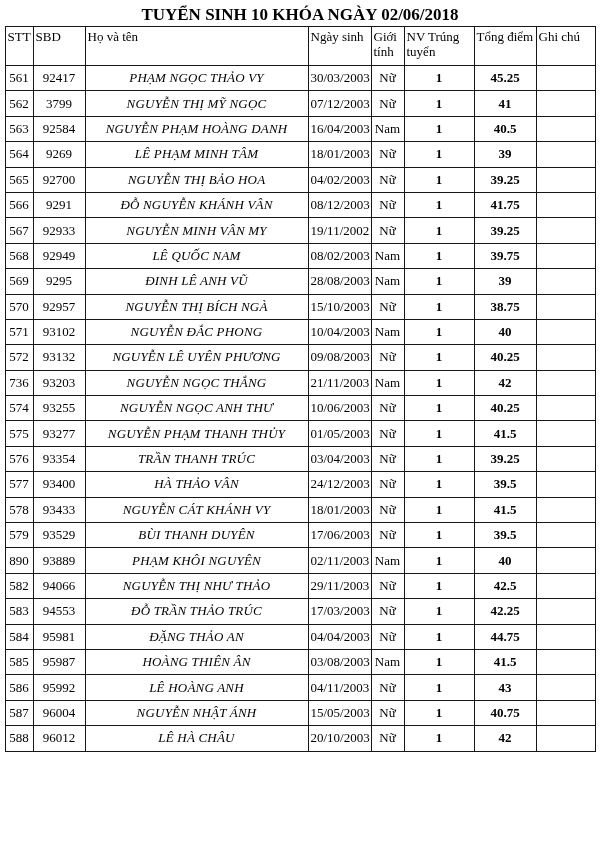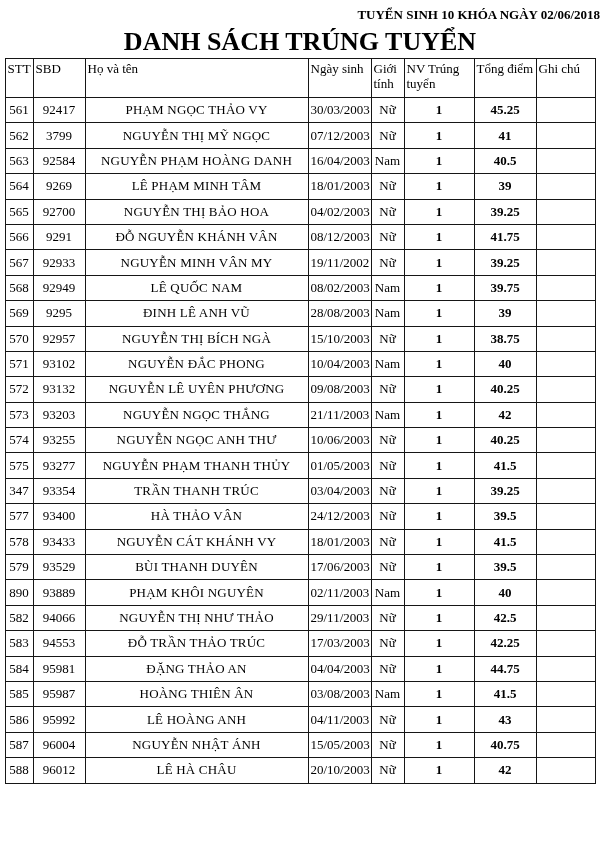--- a/index.html
+++ b/index.html
@@ -10,23 +10,23 @@
     font-family: "Liberation Serif", serif;
   }
   .page {
     width: 600px;
     height: 856px;
     box-sizing: border-box;
     padding-top: 4px;
     overflow: hidden;
   }
   .title-1 {
-    text-align: right;
+    text-align: center;
     font-weight: bold;
-    font-size: 13px;
+    font-size: 17px;
     line-height: 22px;
     margin: 0;
   }
   .title-2 {
     text-align: center;
     font-weight: bold;
     font-size: 26px;
     line-height: 32px;
     margin: 0;
   }
@@ -60,39 +60,39 @@
     padding-top: 2px;
   }
   table.results td {
     height: 24.4px;
     text-align: center;
   }
   td.cell-name {
     text-align: left;
     padding-left: 3px;
     letter-spacing: 0.2px;
+    font-style: italic;
   }
   td.cell-nv, td.cell-score {
     font-weight: bold;
   }
   col.c-stt   { width: 28px; }
   col.c-sbd   { width: 52px; }
   col.c-name  { width: 223px; }
   col.c-dob   { width: 63px; }
   col.c-sex   { width: 33px; }
   col.c-nv    { width: 70px; }
   col.c-score { width: 62px; }
   col.c-note  { width: 59px; }
 </style>
 </head>
 <body>
 
 <div class="page">
   <p class="title-1">TUYỂN SINH 10 KHÓA NGÀY 02/06/2018</p>
-  <p class="title-2">DANH SÁCH TRÚNG TUYỂN</p>
 
   <table class="results">
     <colgroup>
       <col class="c-stt">
         <col class="c-sbd">
         <col class="c-name">
         <col class="c-dob">
       <col class="c-sex">
         <col class="c-nv">
         <col class="c-score">
@@ -237,21 +237,21 @@
     <td class="cell-sbd">93132</td>
     <td class="cell-name">NGUYỄN LÊ UYÊN PHƯƠNG</td>
     <td class="cell-dob">09/08/2003</td>
     <td class="cell-sex">Nữ</td>
     <td class="cell-nv">1</td>
     <td class="cell-score">40.25</td>
     <td class="cell-note"></td>
   </tr>
 
   <tr>
-    <td class="cell-stt">573</td>
+    <td class="cell-stt">736</td>
     <td class="cell-sbd">93203</td>
     <td class="cell-name">NGUYỄN NGỌC THẮNG</td>
     <td class="cell-dob">21/11/2003</td>
     <td class="cell-sex">Nam</td>
     <td class="cell-nv">1</td>
     <td class="cell-score">42</td>
     <td class="cell-note"></td>
   </tr>
 
   <tr>
@@ -270,21 +270,21 @@
     <td class="cell-sbd">93277</td>
     <td class="cell-name">NGUYỄN PHẠM THANH THỦY</td>
     <td class="cell-dob">01/05/2003</td>
     <td class="cell-sex">Nữ</td>
     <td class="cell-nv">1</td>
     <td class="cell-score">41.5</td>
     <td class="cell-note"></td>
   </tr>
 
   <tr>
-    <td class="cell-stt">347</td>
+    <td class="cell-stt">576</td>
     <td class="cell-sbd">93354</td>
     <td class="cell-name">TRẦN THANH TRÚC</td>
     <td class="cell-dob">03/04/2003</td>
     <td class="cell-sex">Nữ</td>
     <td class="cell-nv">1</td>
     <td class="cell-score">39.25</td>
     <td class="cell-note"></td>
   </tr>
 
   <tr>

